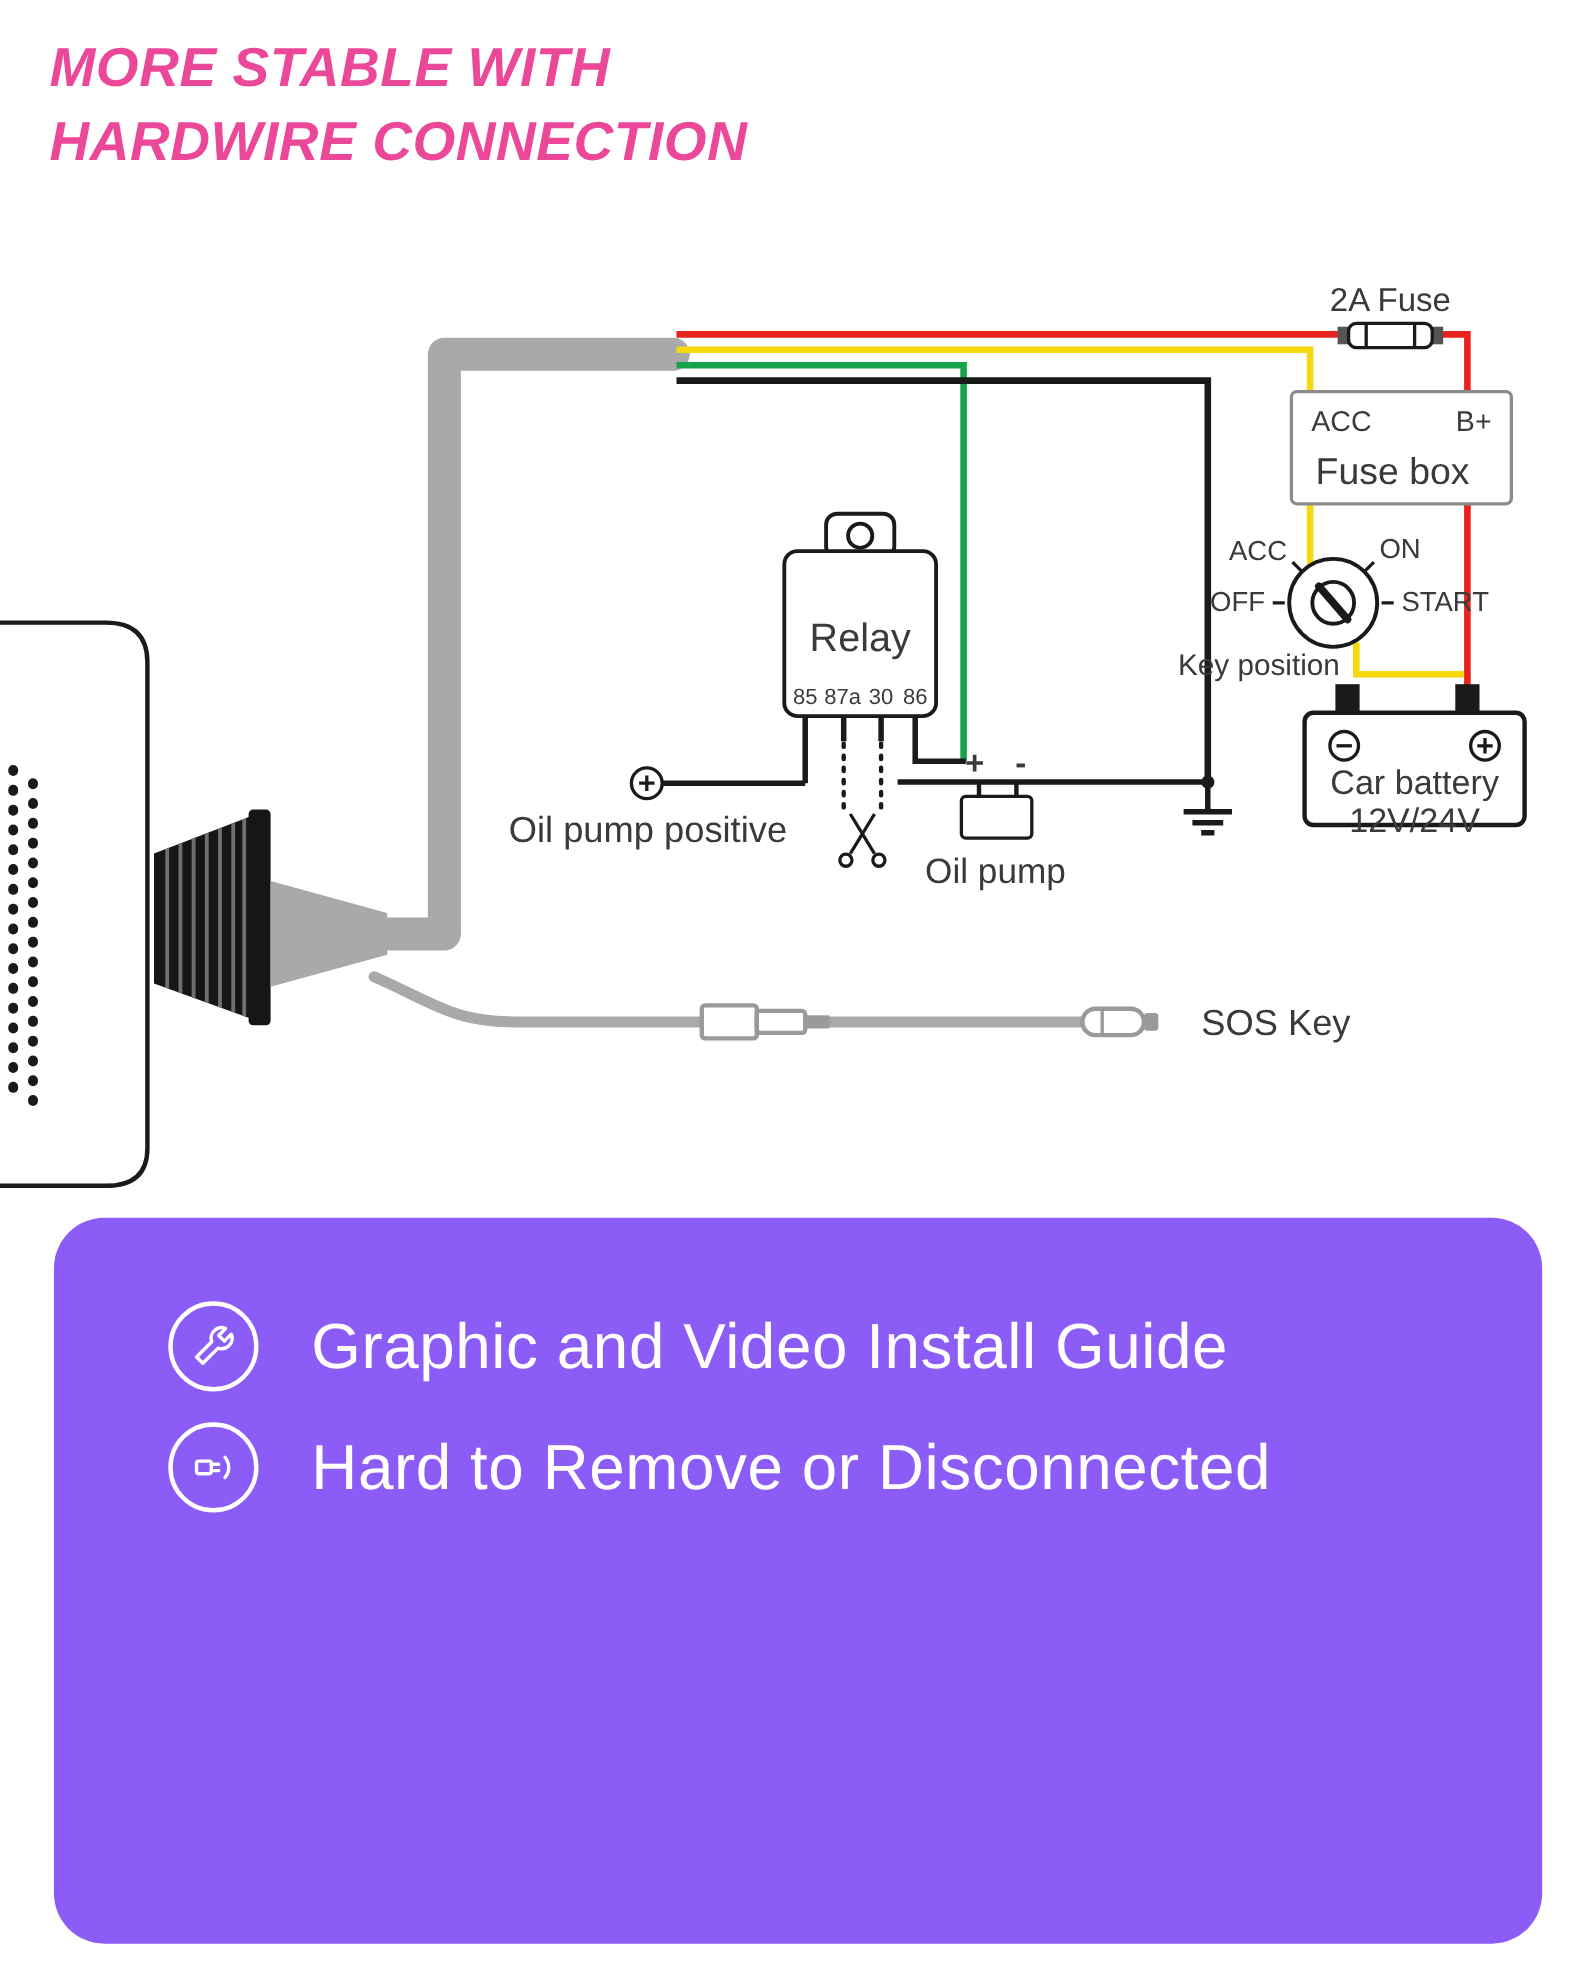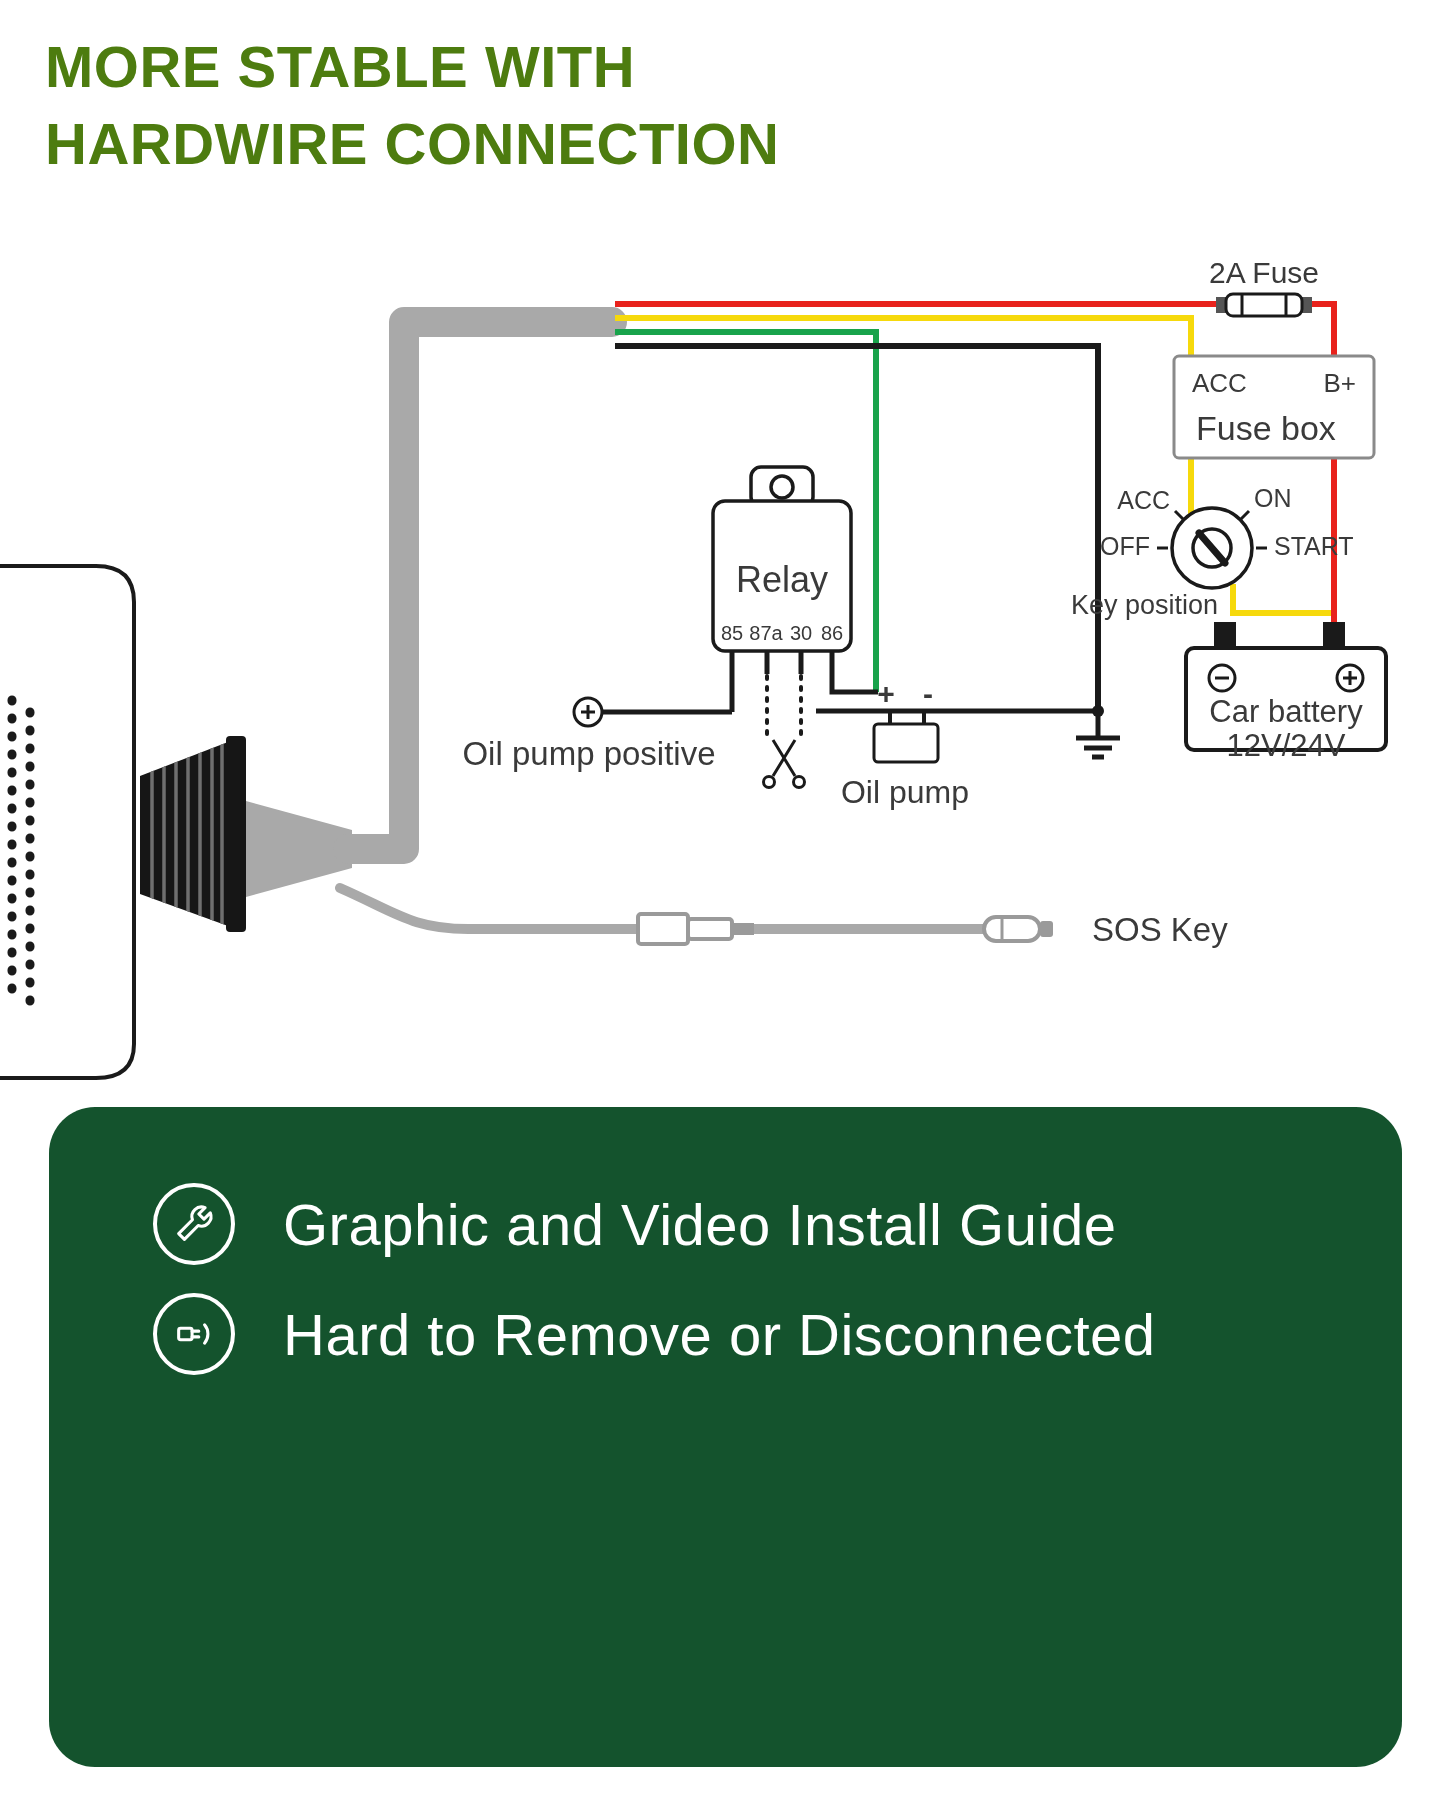--- a/index.html
+++ b/index.html
@@ -2,28 +2,28 @@
 <html><head>
 <meta charset="utf-8">
 <style>
   html,body{margin:0;padding:0;}
   body{
     width:1445px;height:1806px;position:relative;background:#ffffff;
     font-family:"Liberation Sans",sans-serif;overflow:hidden;
   }
   .title{
     position:absolute;left:45px;top:28px;
-    font-size:58px;font-weight:800;color:#4d7c0f;
-    line-height:1.33;letter-spacing:.5px;
+    font-size:50px;font-weight:800;color:#ec4899;
+    line-height:1.33;letter-spacing:.5px;font-style:italic;
   }
   .diagram-svg{position:absolute;left:0;top:0;}
   svg text{font-family:"Liberation Sans",sans-serif;fill:#3a3a3a;}
   .feature-panel{
     position:absolute;left:49px;top:1107px;width:1353px;height:660px;
-    background:#14532d;border-radius:46px;
+    background:#8b5cf6;border-radius:46px;
     box-sizing:border-box;padding:62px 30px 0 104px;
     display:flex;flex-direction:column;
   }
   .feat{height:110px;display:flex;align-items:center;gap:48px;}
   .ficon{
     width:74px;height:74px;border:4px solid #fff;border-radius:50%;
     display:flex;align-items:center;justify-content:center;flex:0 0 auto;
   }
   .ficon svg{width:46px;height:46px;}
   .ftext{color:#ffffff;font-size:58px;font-weight:400;letter-spacing:.5px;white-space:nowrap;}

